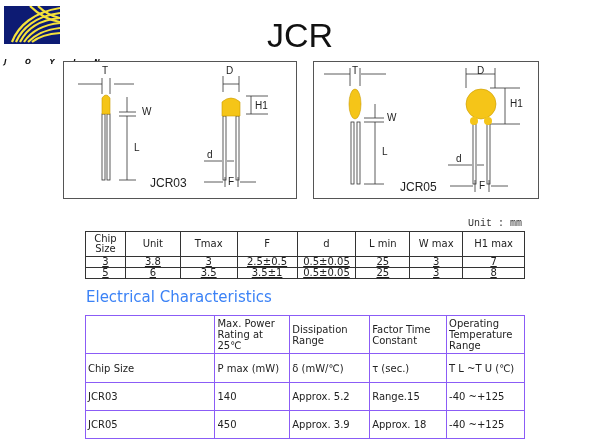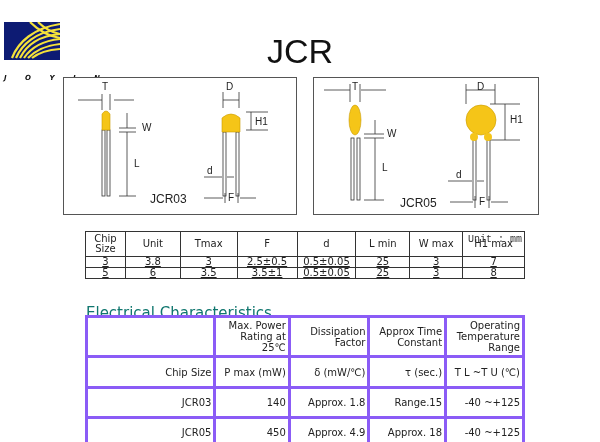--- a/index.html
+++ b/index.html
@@ -1,36 +1,36 @@
 <!DOCTYPE html>
 <html><head>
 <meta charset="utf-8">
 <style>
   html, body { margin:0; padding:0; background:#ffffff; }
   body { width:600px; height:442px; position:relative; overflow:hidden;
          font-family:"DejaVu Sans", sans-serif; color:#222; }
-  .abs { position:absolute;margin-top:16px; }
+  .abs { position:absolute; }
   #logo { left:4px; top:6px; width:56px; height:38px; background:#0d1b73; overflow:hidden; }
   #logo-text { left:4px; top:58px; font-size:7px; font-weight:bold; font-style:italic; letter-spacing:8px; color:#111; }
   #title { left:0; width:600px; top:16px; text-align:center; font-family:"Liberation Sans", sans-serif; font-size:34px; color:#111; }
   .diagram { border:1px solid #555; background:#fff; }
   #diag1 { left:63px; top:61px; width:232px; height:136px; }
   #diag2 { left:313px; top:61px; width:224px; height:136px; }
   .diag-svg { position:absolute; left:0; top:0; }
   .dlabel { position:absolute; font-family:"Liberation Sans", sans-serif; font-size:10px; color:#222; }
   .dname { position:absolute; font-family:"Liberation Sans", sans-serif; font-size:12px; color:#222; }
   #unit { left:468px; top:218px; font-size:10px; color:#333;font-family:Liberation Mono, monospace; }
   table { border-collapse:collapse; position:absolute; }
   #dim-table { left:85px; top:231px; width:440px; font-size:10px; }
   #dim-table th, #dim-table td { border:1px solid #333; text-align:center; padding:0; line-height:10px; font-weight:normal; }
   #dim-table th { height:24px; }
   #dim-table td { height:9px; text-decoration:underline; }
-  #elec-heading { left:86px; top:288px; font-size:15px; color:#0f766e; }
+  #elec-heading { left:86px; top:288px; font-size:15px; color:#3b82f6; }
   #elec-table { left:85px; top:315px; width:440px; font-size:10px; }
-  #elec-table th, #elec-table td { border:3px solid #8b5cf6; text-align:right; padding:0 2px; font-weight:normal; line-height:11px; }
+  #elec-table th, #elec-table td { border:1px solid #8b5cf6; text-align:left; padding:0 2px; font-weight:normal; line-height:11px; }
   #elec-table tr.h1 th { height:37px; }
   #elec-table tr.h2 td { height:28px; }
   #elec-table tr.r td { height:27px; }
 </style>
 </head>
 <body>
 
 <div id="logo" class="abs">
   <svg width="56" height="38" viewBox="0 0 56 38">
     <g fill="none" stroke="#f5e23a" stroke-width="2.2">
@@ -197,39 +197,39 @@
       <col style="width:130px">
       <col style="width:75px">
       <col style="width:80px">
       <col style="width:77px">
       <col style="width:78px">
     </colgroup>
   <tbody>
       <tr class="h1">
     <th></th>
     <th>Max. Power Rating at 25℃</th>
-    <th>Dissipation Factor</th>
-    <th>Approx Time Constant</th>
+    <th>Dissipation Range</th>
+    <th>Factor Time Constant</th>
     <th>Operating Temperature Range</th>
   </tr>
   <tr class="h2">
     <td>Chip Size</td>
     <td>P max (mW)</td>
     <td>δ (mW/℃)</td>
     <td>τ (sec.)</td>
     <td>T L ~T U (℃)</td>
   </tr>
   <tr class="r">
     <td>JCR03</td>
     <td>140</td>
-    <td>Approx. 1.8</td>
+    <td>Approx. 5.2</td>
     <td>Range.15</td>
     <td>-40 ~+125</td>
   </tr>
   <tr class="r">
     <td>JCR05</td>
     <td>450</td>
-    <td>Approx. 4.9</td>
+    <td>Approx. 3.9</td>
     <td>Approx. 18</td>
     <td>-40 ~+125</td>
   </tr>
 </tbody>
   </table>
 
 </body></html>

